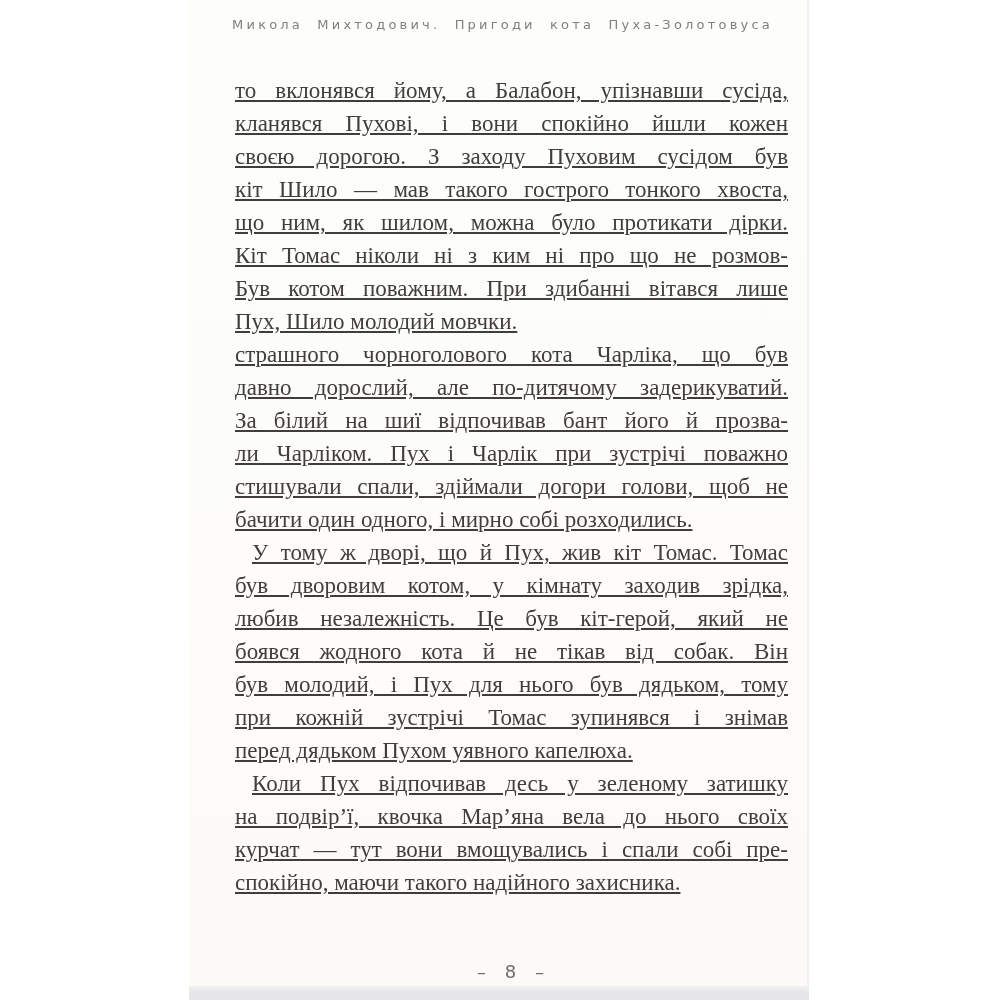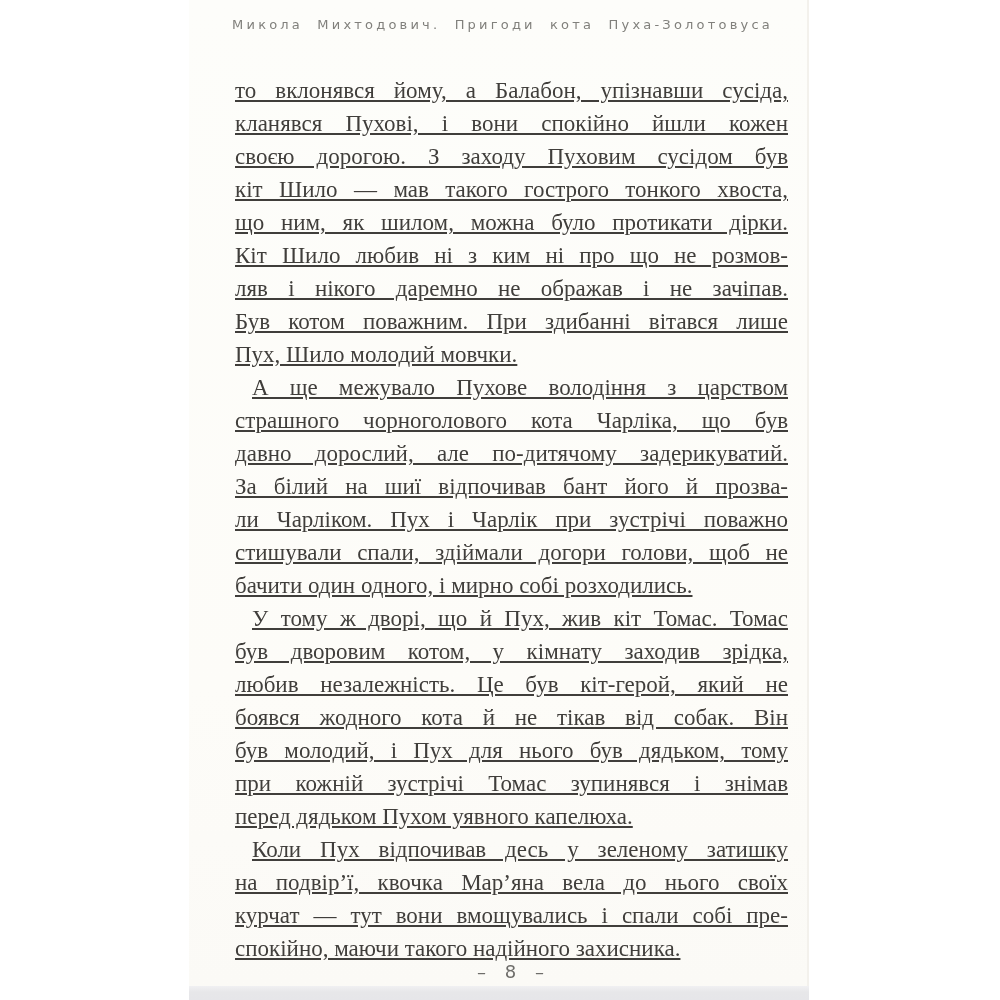--- a/index.html
+++ b/index.html
@@ -84,27 +84,25 @@
   <div class="book-page">
     <div class="running-header">Микола Михтодович. Пригоди кота Пуха-Золотовуса</div>
 
     <div class="text-column">
         <div class="para">
           <div class="line">то вклонявся йому, а Балабон, упізнавши сусіда,</div>
           <div class="line">кланявся Пухові, і вони спокійно йшли кожен</div>
           <div class="line">своєю дорогою. З заходу Пуховим сусідом був</div>
           <div class="line">кіт Шило — мав такого гострого тонкого хвоста,</div>
           <div class="line">що ним, як шилом, можна було протикати дірки.</div>
-          <div class="line">Кіт Шило любив ні з ким ні про що не розмов-</div>
-          <div class="line">ляв і нікого даремно не ображав і не зачіпав.</div>
+          <div class="line">Кіт Томас ніколи ні з ким ні про що не розмов-</div>
           <div class="line">Був котом поважним. При здибанні вітався лише</div>
           <div class="line last">Пух, Шило молодий мовчки.</div>
         </div>
         <div class="para">
-          <div class="line indent">А ще межувало Пухове володіння з царством</div>
           <div class="line">страшного чорноголового кота Чарліка, що був</div>
           <div class="line">давно дорослий, але по-дитячому задерикуватий.</div>
           <div class="line">За білий на шиї відпочивав бант його й прозва-</div>
           <div class="line">ли Чарліком. Пух і Чарлік при зустрічі поважно</div>
           <div class="line">стишували спали, здіймали догори голови, щоб не</div>
           <div class="line last">бачити один одного, і мирно собі розходились.</div>
         </div>
         <div class="para">
           <div class="line indent">У тому ж дворі, що й Пух, жив кіт Томас. Томас</div>
           <div class="line">був дворовим котом, у кімнату заходив зрідка,</div>

